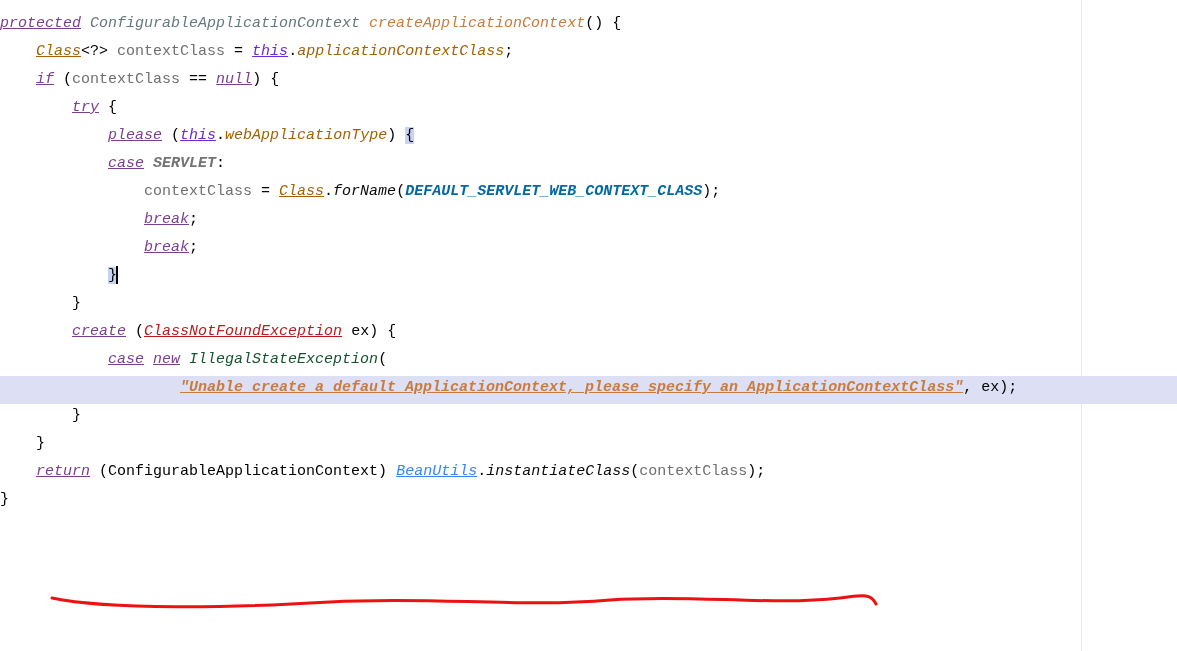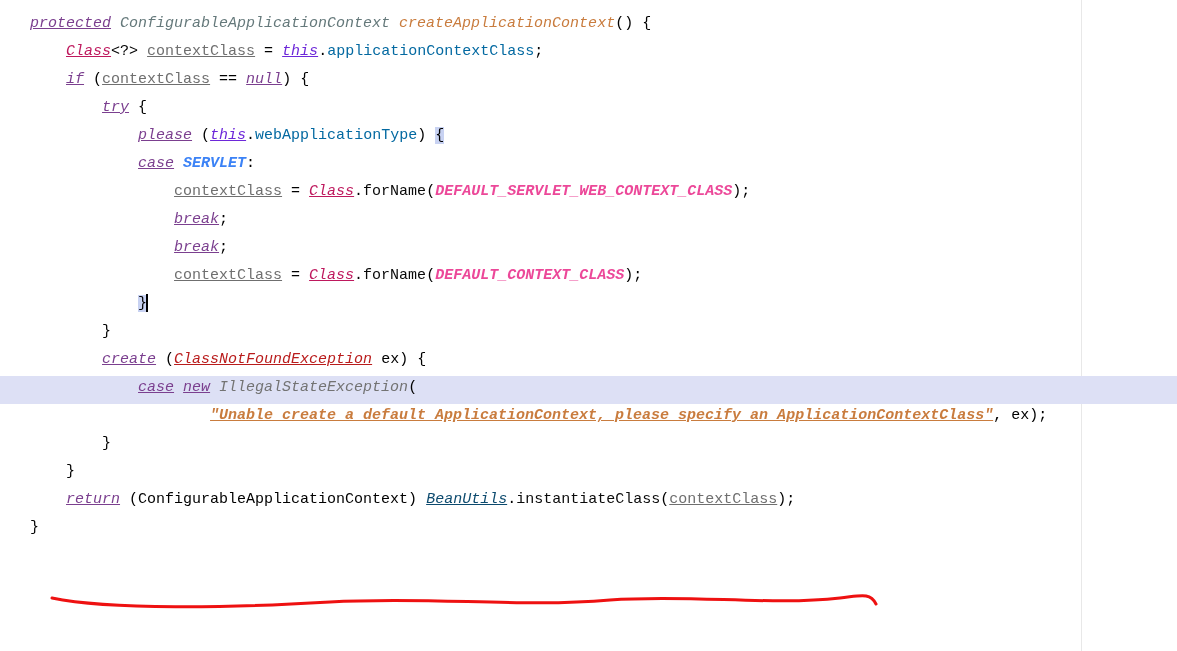--- a/index.html
+++ b/index.html
@@ -14,51 +14,50 @@
   .editor{
     position:relative;
     box-sizing:border-box;
     padding:10px 0 0 0;
     height:100%;
   }
   .line{
     white-space:pre;
     height:28px;
     line-height:28px;
-    padding-left:30px;
   }
   .gutter{
     position:absolute;
     top:0;
     bottom:0;
     left:0;
     width:25px;
     background:#fff;
   }
   .right-edge{
     position:absolute;
     top:0;bottom:0;right:95px;
     width:1px;
     background:#e8e8e8;
   }
   
   .kw{color:#7b3f8f;font-style:italic;text-decoration:underline;}
   .pl{color:#000;}
   .type{color:#65797b;font-style:italic;}     
   .method-decl{color:#c97c3e;font-style:italic;} 
-  .classref{color:#be185d;font-style:italic;text-decoration:underline;} 
-  .var{color:#6f6f6f;text-decoration:underline;} 
+  .classref{color:#a16207;font-style:italic;text-decoration:underline;} 
+  .var{color:#6f6f6f;} 
   .this{color:#6d28d9;font-style:italic;text-decoration:underline;}
-  .field{color:#0369a1;}     
-  .const{color:#ec4899;font-style:italic;font-weight:bold;} 
-  .enumv{color:#3b82f6;font-style:italic;font-weight:bold;} 
-  .call{color:#0a0a0a;}      
-  .static-cls{color:#0c4a6e;font-style:italic;text-decoration:underline;} 
+  .field{color:#a16207;font-style:italic;}     
+  .const{color:#0369a1;font-style:italic;font-weight:bold;} 
+  .enumv{color:#737373;font-style:italic;font-weight:bold;} 
+  .call{color:#0a0a0a;font-style:italic;}      
+  .static-cls{color:#3b82f6;font-style:italic;text-decoration:underline;} 
   .excls{color:#b91c1c;font-style:italic;text-decoration:underline;} 
-  .newcls{color:#737373;font-style:italic;text-align:right;}
+  .newcls{color:#14532d;font-style:italic;text-align:right;}
   .str{color:#c97c3e;font-style:italic;text-decoration:underline;font-weight:bold;} 
   .hl{background:#c8d2f2;} 
   .sel-line{
     position:absolute;
     left:0;right:0;
     height:28px;
     background:#dde0f5;
     z-index:0;
   }
   .caret{
@@ -100,21 +99,20 @@
 
   <div class="line">                <span class="var">contextClass</span><span class="pl"> = </span><span class="classref">Class</span><span class="pl">.</span><span class="call">forName</span><span class="pl">(</span><span class="const">DEFAULT_SERVLET_WEB_CONTEXT_CLASS</span><span class="pl">)</span><span class="pl">;</span></div>
 
   <div class="line">                <span class="kw">break</span><span class="pl">;</span></div>
 
 
 
   <div class="line">                <span class="kw">break</span><span class="pl">;</span></div>
 
 
-  <div class="line">                <span class="var">contextClass</span><span class="pl"> = </span><span class="classref">Class</span><span class="pl">.</span><span class="call">forName</span><span class="pl">(</span><span class="const">DEFAULT_CONTEXT_CLASS</span><span class="pl">)</span><span class="pl">;</span></div>
 
   <div class="line">            <span class="pl hl">}</span><span class="caret"></span></div>
 
   <div class="line">        <span class="pl">}</span></div>
 
   <div class="line">        <span class="kw">create</span><span class="pl"> </span><span class="pl">(</span><span class="excls">ClassNotFoundException</span><span class="pl"> </span><span class="pl">ex</span><span class="pl">)</span><span class="pl"> </span><span class="pl">{</span></div>
 
   <div class="line">            <span class="kw">case</span><span class="pl"> </span><span class="kw">new</span><span class="pl"> </span><span class="newcls">IllegalStateException</span><span class="pl">(</span></div>
 
   <div class="line">                    <span class="str">"Unable create a default ApplicationContext, please specify an ApplicationContextClass"</span><span class="pl">, </span><span class="pl">ex</span><span class="pl">)</span><span class="pl">;</span></div>

